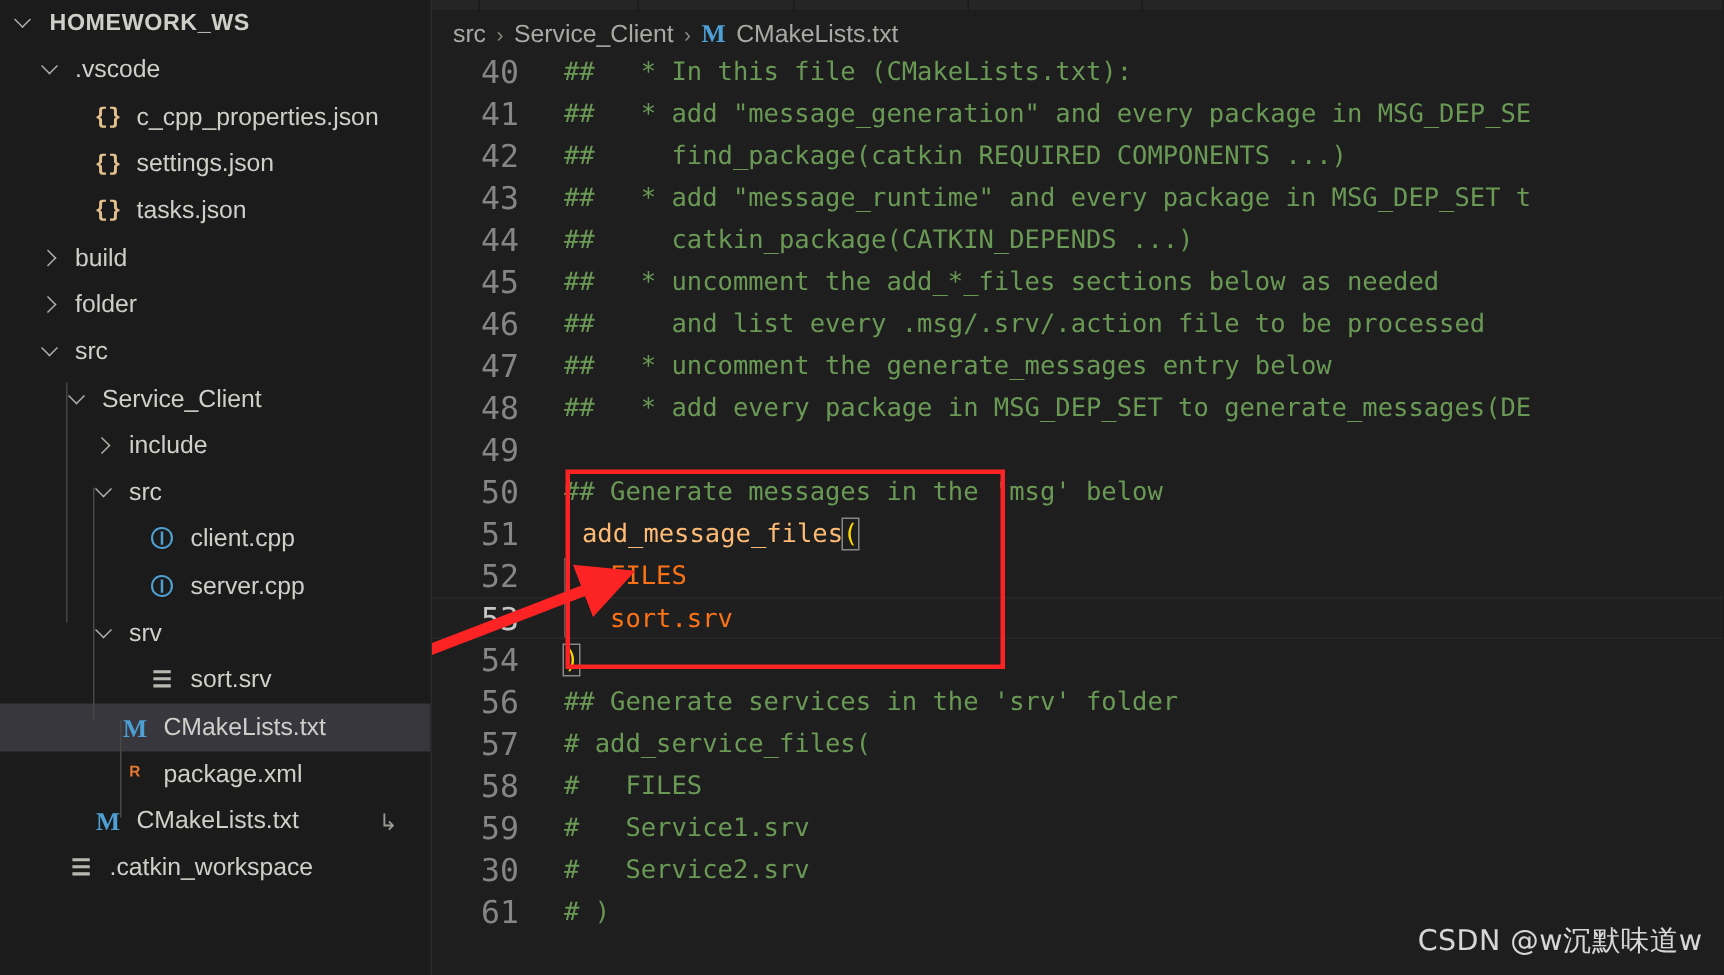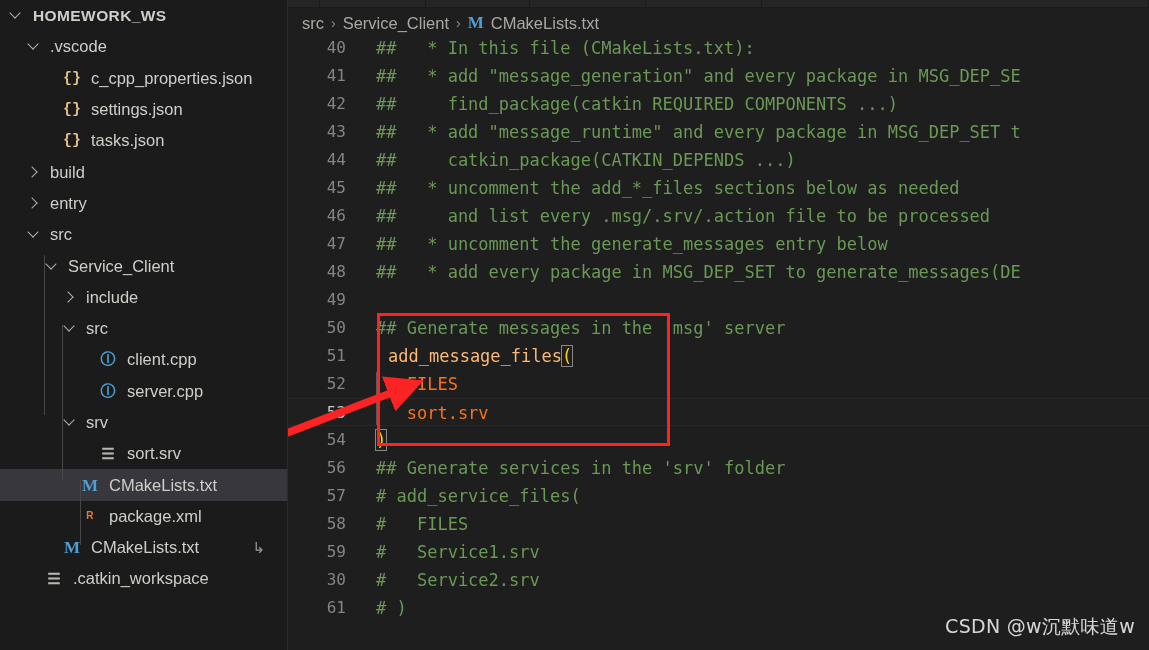--- a/index.html
+++ b/index.html
@@ -68,21 +68,21 @@
   #breadcrumb .sep { color:#8a8a85; font-size:14px; }
   #breadcrumb .bcicon { color:#4d9fd4; font-weight:bold; font-family:"Liberation Serif", serif; font-size:17px; }
   #code {
     position:relative; font-family:"DejaVu Sans Mono","Liberation Mono",monospace;
     font-size:17px; line-height:28px; color:#d4d4d4;
   }
   .cline { position:relative; height:28px; white-space:pre; }
   .cline.active { border-top:1px solid #282828; border-bottom:1px solid #282828; background:#1f1f1f; }
   .gutter {
     position:absolute; left:0; top:0; width:58px; text-align:right;
-    color:#858585; font-size:16px;
+    color:#858585; font-size:21px;
   }
   .cline.active .gutter { color:#c6c6c6; }
   .ctext { position:absolute; left:88px; top:0; }
   .cm { color:#6a9955; }          
   .cfn { color:#fdba74;margin-left:12px; }          
   .carg { color:#f97316; }
   .cpar { color:#ffd700; }         
   .bracketbox { outline:1px solid #888; outline-offset:0px; }
   .ind-guide-code {
     position:absolute; left:88px; top:2px; width:1px; height:24px; background:#5a5a5a;
@@ -129,21 +129,21 @@
           <span class="twisty " style="margin-left: 44px;"></span>
           <span class="ficon json">{}</span>
           <span class="lbl">tasks.json</span>
         </div>
         <div class="tree-row">
           <span class="twisty right" style="margin-left: 26px;"></span>
           <span class="lbl" style="padding-left: 7px;">build</span>
         </div>
         <div class="tree-row">
           <span class="twisty right" style="margin-left: 26px;"></span>
-          <span class="lbl" style="padding-left: 7px;">entry</span>
+          <span class="lbl" style="padding-left: 7px;">folder</span>
         </div>
         <div class="tree-row">
           <span class="twisty down" style="margin-left: 26px;"></span>
           <span class="lbl" style="padding-left: 7px;">src</span>
         </div>
         <div class="tree-row">
           <span class="twisty down" style="margin-left: 44px;"></span>
           <span class="lbl" style="padding-left: 7px;">Service_Client</span>
         </div>
         <div class="tree-row">
@@ -224,21 +224,21 @@
         <div class="cline"><span class="gutter">40</span><span class="ctext"><span class="cm">##   * In this file (CMakeLists.txt):</span></span></div>
         <div class="cline"><span class="gutter">41</span><span class="ctext"><span class="cm">##   * add "message_generation" and every package in MSG_DEP_SE</span></span></div>
         <div class="cline"><span class="gutter">42</span><span class="ctext"><span class="cm">##     find_package(catkin REQUIRED COMPONENTS ...)</span></span></div>
         <div class="cline"><span class="gutter">43</span><span class="ctext"><span class="cm">##   * add "message_runtime" and every package in MSG_DEP_SET t</span></span></div>
         <div class="cline"><span class="gutter">44</span><span class="ctext"><span class="cm">##     catkin_package(CATKIN_DEPENDS ...)</span></span></div>
         <div class="cline"><span class="gutter">45</span><span class="ctext"><span class="cm">##   * uncomment the add_*_files sections below as needed</span></span></div>
         <div class="cline"><span class="gutter">46</span><span class="ctext"><span class="cm">##     and list every .msg/.srv/.action file to be processed</span></span></div>
         <div class="cline"><span class="gutter">47</span><span class="ctext"><span class="cm">##   * uncomment the generate_messages entry below</span></span></div>
         <div class="cline"><span class="gutter">48</span><span class="ctext"><span class="cm">##   * add every package in MSG_DEP_SET to generate_messages(DE</span></span></div>
         <div class="cline"><span class="gutter">49</span><span class="ctext"></span></div>
-        <div class="cline"><span class="gutter">50</span><span class="ctext"><span class="cm">## Generate messages in the 'msg' server</span></span></div>
+        <div class="cline"><span class="gutter">50</span><span class="ctext"><span class="cm">## Generate messages in the 'msg' below</span></span></div>
         <div class="cline"><span class="gutter">51</span><span class="ctext"><span class="cfn">add_message_files</span><span class="cpar bracketbox">(</span></span></div>
         <div class="cline"><span class="gutter">52</span><span class="ctext"><span class="carg">   FILES</span></span><span class="ind-guide-code"></span></div>
         <div class="cline active"><span class="gutter">53</span><span class="ctext"><span class="carg">   sort.srv</span></span><span class="ind-guide-code"></span></div>
         <div class="cline"><span class="gutter">54</span><span class="ctext"><span class="cpar bracketbox">)</span></span></div>
         <div class="cline"><span class="gutter">56</span><span class="ctext"><span class="cm">## Generate services in the 'srv' folder</span></span></div>
         <div class="cline"><span class="gutter">57</span><span class="ctext"><span class="cm"># add_service_files(</span></span></div>
         <div class="cline"><span class="gutter">58</span><span class="ctext"><span class="cm">#   FILES</span></span></div>
         <div class="cline"><span class="gutter">59</span><span class="ctext"><span class="cm">#   Service1.srv</span></span></div>
         <div class="cline"><span class="gutter">30</span><span class="ctext"><span class="cm">#   Service2.srv</span></span></div>
         <div class="cline"><span class="gutter">61</span><span class="ctext"><span class="cm"># )</span></span></div>

